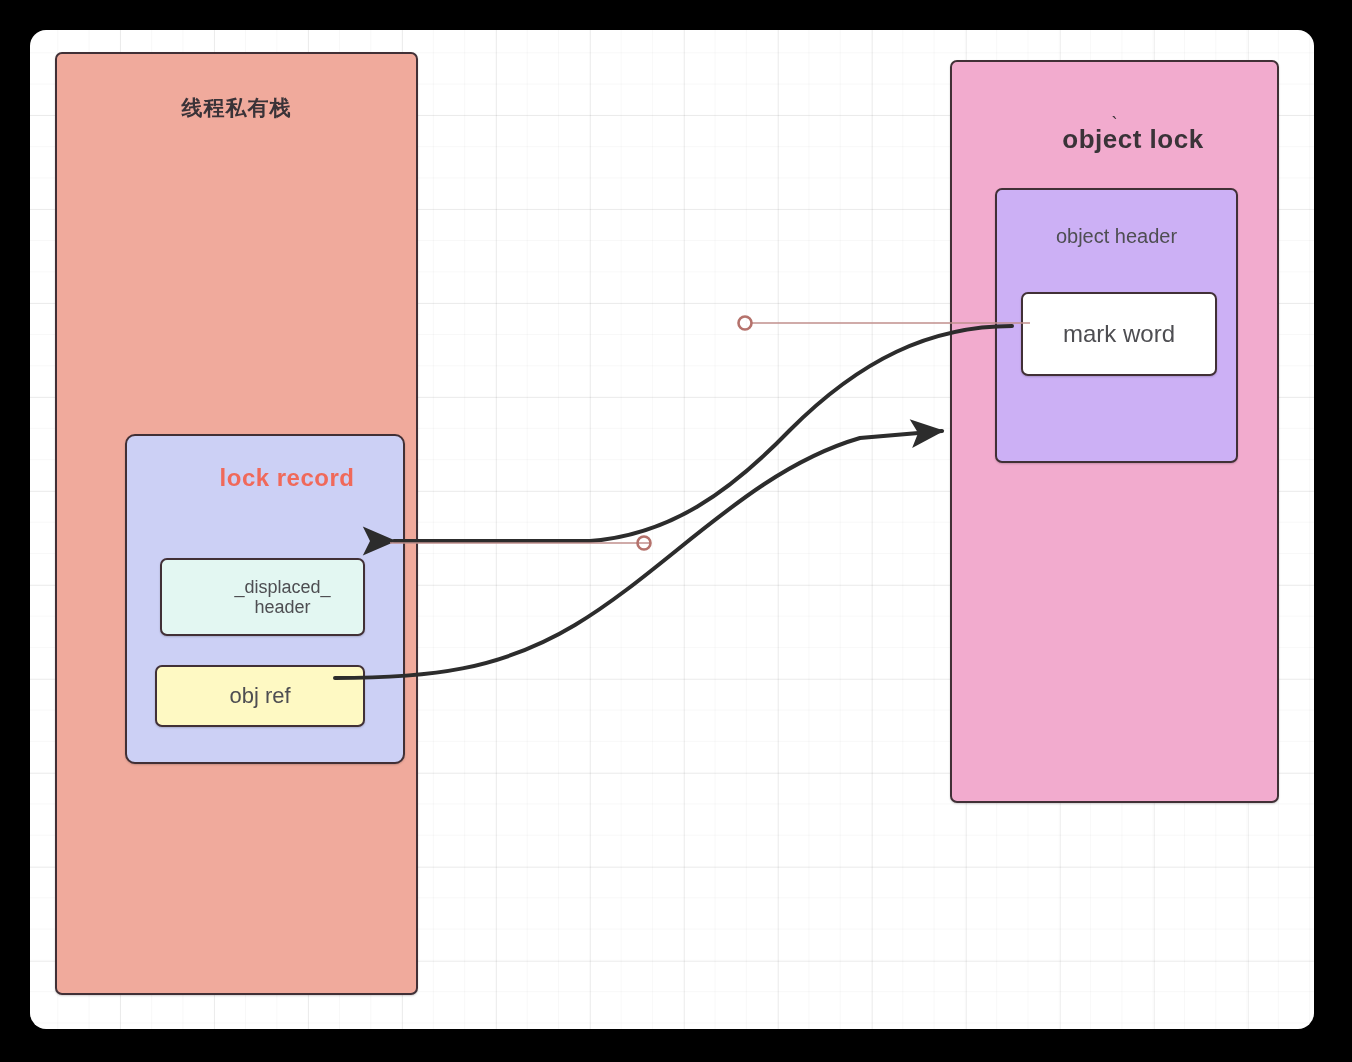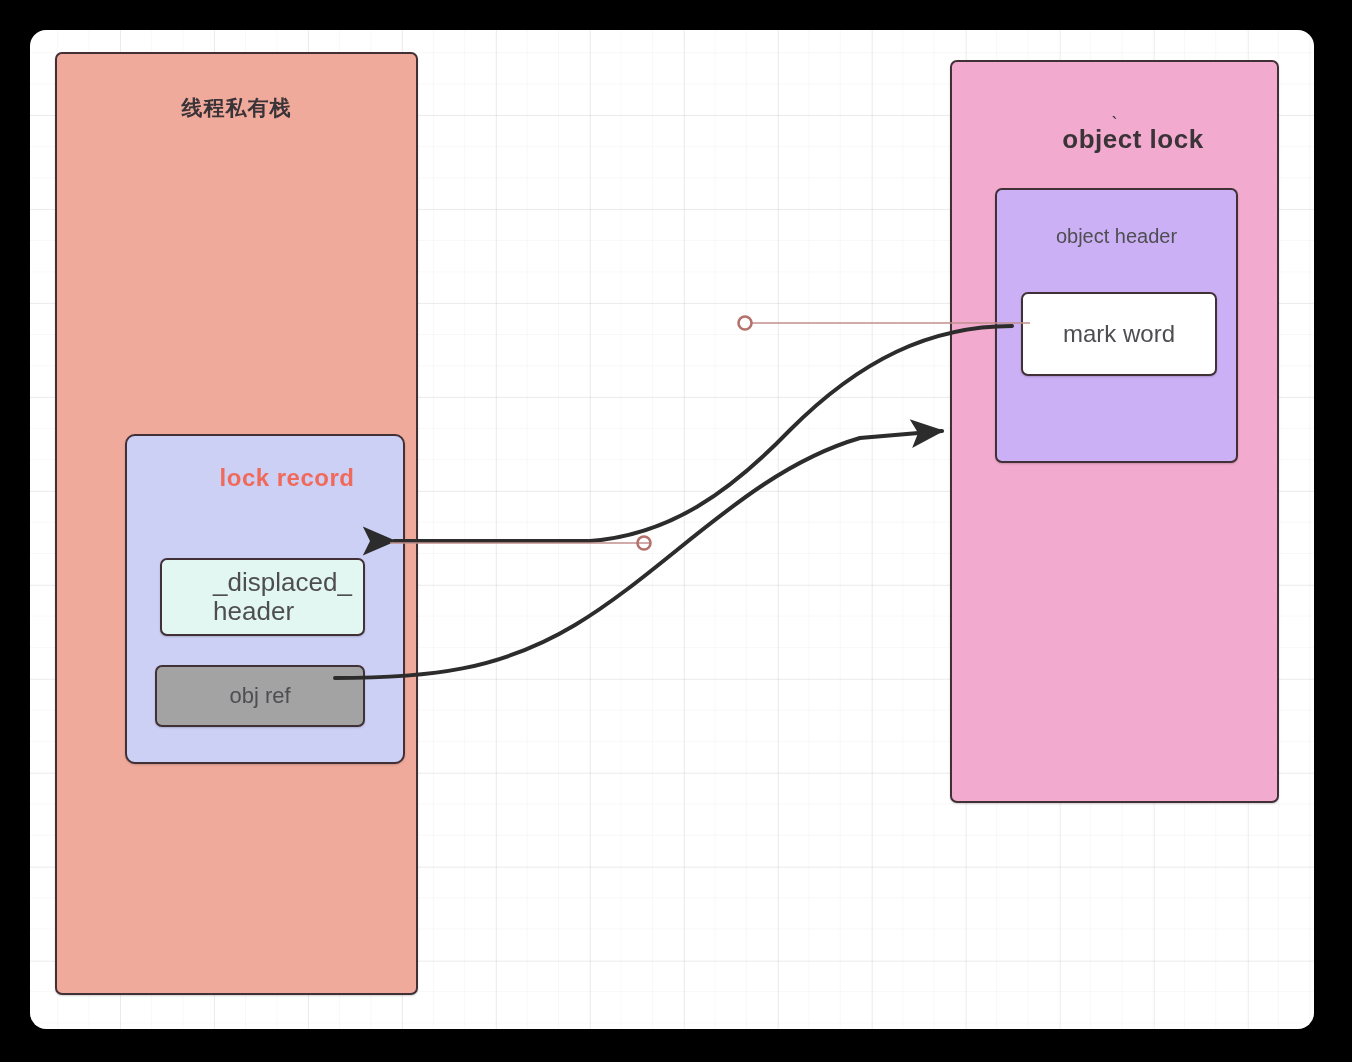--- a/index.html
+++ b/index.html
@@ -94,33 +94,34 @@
     top: 122px;
     width: 205px;
     height: 78px;
     background: #e3f7f2;
     border-radius: 7px;
     display: flex;
     align-items: center;
     justify-content: center;
   }
   #displaced-header .lbl {
-    font-size: 26px;
-    color: #4e4e52;
+    font-size: 18px;
+    color: #4e4e52;
+    text-align: center;
     line-height: 1.12;
     white-space: pre-line;
     margin-left: 40px;
   }
 
   #obj-ref {
     left: 28px;
     top: 229px;
     width: 210px;
     height: 62px;
-    background: #a3a3a3;
+    background: #fef9c3;
     border-radius: 7px;
     display: flex;
     align-items: center;
     justify-content: center;
   }
   #obj-ref .lbl {
     font-size: 22px;
     color: #4e4e52;
   }
 

